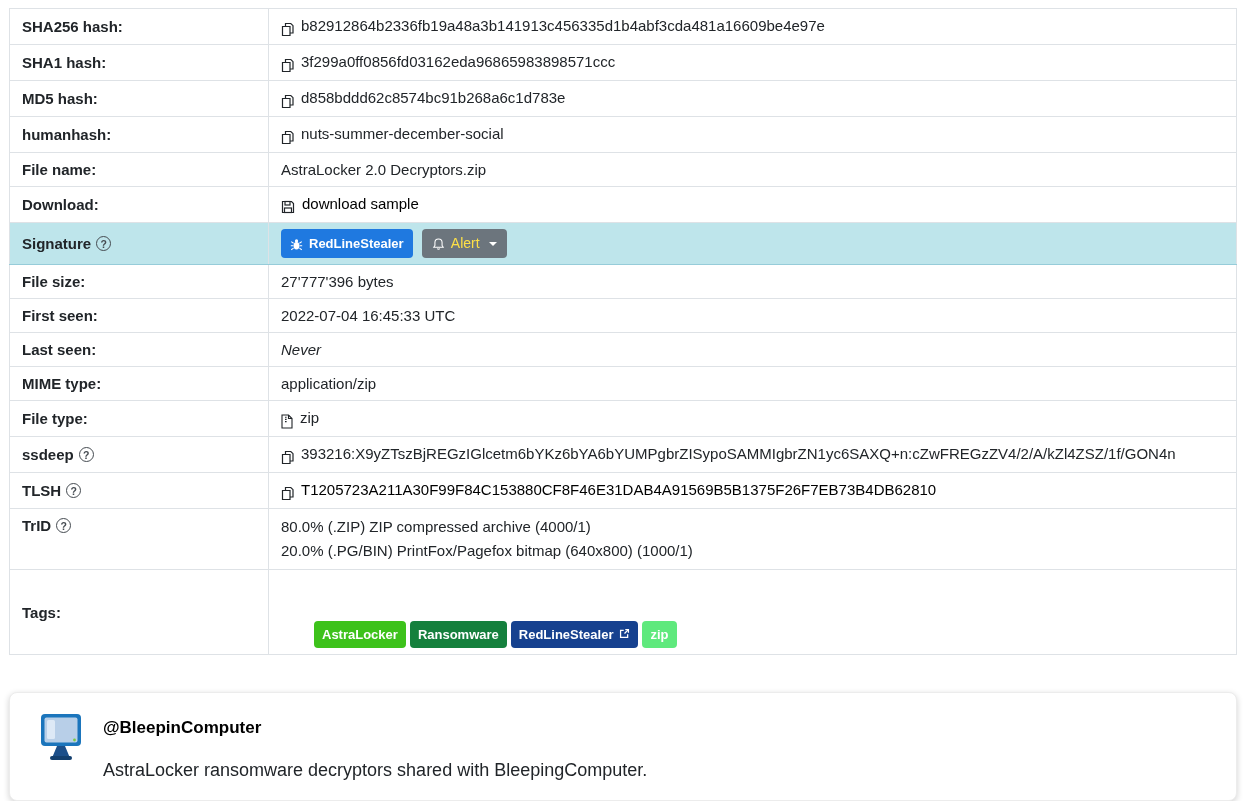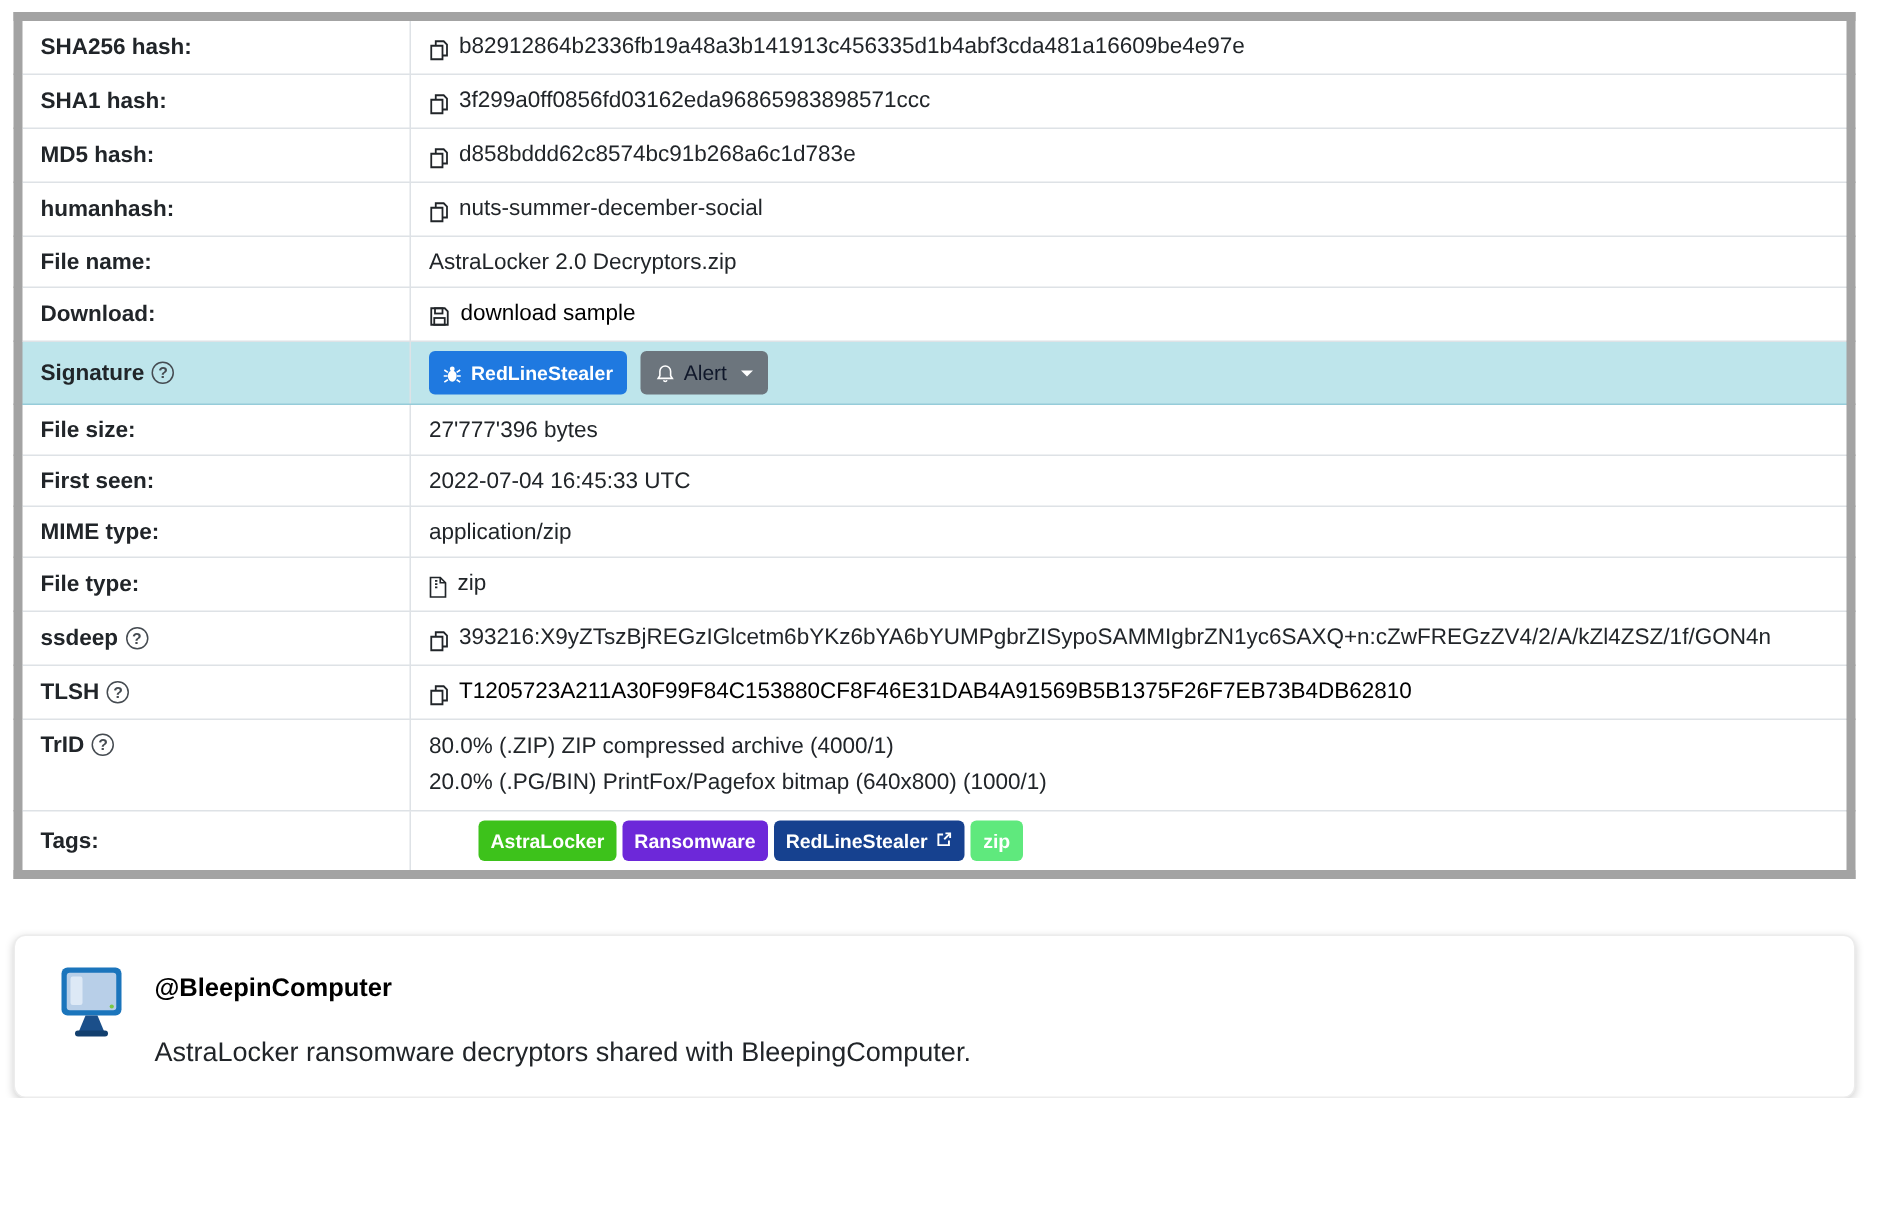--- a/index.html
+++ b/index.html
@@ -1,35 +1,35 @@
 <!DOCTYPE html>
 <html><head>
 <meta charset="utf-8">
 <style>
   html,body { margin:0; padding:0; background:#fff; font-family:"Liberation Sans","DejaVu Sans",sans-serif; color:#212529; }
   .container { width:1237px; padding:8px 0 0 9px; box-sizing:border-box; }
 
-  table.sample { border-collapse:collapse; width:1228px; border:6px solid #a3a3a3; table-layout:fixed; }
+  table.sample { border-collapse:collapse; width:1228px; border:1px solid #a3a3a3; table-layout:fixed; }
   td { border:1px solid #dee2e6; padding:6px 12px; font-size:15px; line-height:21px; vertical-align:middle; }
   td.lbl { font-weight:700; width:234px; }
   tr.highlight td { border-bottom:1px solid #96ccd9; border-top:1px solid #d4dde0; }
 
   .icon { display:inline-block; vertical-align:-2px; margin-right:7px; }
   .icon svg { display:inline-block; vertical-align:middle; }
   a { color:#000000; text-decoration:none; cursor:pointer; }
   .italic { font-style:italic; }
 
   .help { display:inline-block; width:15px; height:15px; border:1.5px solid #454b51; color:#454b51;
           border-radius:50%; font-size:10.5px; font-weight:700; line-height:14px; text-align:center;
           margin-left:5px; vertical-align:1px; box-sizing:border-box; cursor:pointer; }
   .help::after { content:"?"; }
 
   .badge-primary { color:#fff; font-weight:700; font-size:13px; padding:4px 9px; border-radius:4px;
                    display:inline-flex; align-items:center; gap:6px; cursor:pointer; }
-  .badge-secondary { color:#0f172a; font-weight:400; font-size:14px; padding:4px 10px; border-radius:4px;
+  .badge-secondary { color:#fde047; font-weight:400; font-size:14px; padding:4px 10px; border-radius:4px;
                      display:inline-flex; align-items:center; gap:6px; margin-left:5px; cursor:pointer; }
   .caret { width:0; height:0; border-left:4px solid transparent; border-right:4px solid transparent;
            border-top:4px solid #fff; display:inline-block; margin-left:3px; }
 
   .tag { color:#fff; font-weight:700; font-size:13px; padding:3px 8px; border-radius:4px; margin-right:4px;
          display:inline-flex; align-items:center; gap:6px; cursor:pointer; }
 
   .trid-line { line-height:24px; }
 
   .card { margin-top:37px; width:1228px; box-sizing:border-box; border:1px solid #ececec; border-radius:8px;
@@ -132,20 +132,24 @@
     <tr>
       <td class="lbl"><span>File size:</span></td>
       <td><span>27'777'396 bytes</span></td>
     </tr>
 
     <tr>
       <td class="lbl"><span>First seen:</span></td>
       <td><span>2022-07-04 16:45:33 UTC</span></td>
     </tr>
 
+    <tr>
+      <td class="lbl"><span>Last seen:</span></td>
+      <td><span class="italic">Never</span></td>
+    </tr>
 
     <tr>
       <td class="lbl"><span>MIME type:</span></td>
       <td><span>application/zip</span></td>
     </tr>
 
     <tr>
       <td class="lbl"><span>File type:</span></td>
       <td>
         <span class="icon"><svg width="12" height="15" viewBox="0 0 12 15" fill="none" stroke="#212529" stroke-width="1.1">
@@ -183,21 +187,21 @@
         <div class="trid-line">20.0% (.PG/BIN) PrintFox/Pagefox bitmap (640x800) (1000/1)</div>
       </td>
     </tr>
 
 
     <tr>
       <td class="lbl"><span>Tags:</span></td>
       <td>
         <span class="tag" style="background-color: rgb(61, 194, 27); margin-left: 33px;">
               <span>AstraLocker</span>
-            </span><span class="tag" style="background-color: #6d28d9;">
+            </span><span class="tag" style="background-color: #15803d; margin-top: 45px;">
               <span>Ransomware</span>
             </span><span class="tag" style="background-color: rgb(22, 65, 143);">
               <span>RedLineStealer</span>
               <span><svg width="11" height="11" viewBox="0 0 14 14" fill="none" stroke="#fff" stroke-width="1.6">
                   <path d="M6 3H2v9h9V8"></path>
                   <path d="M8 2h4v4"></path>
                   <path d="M12 2L7 7"></path>
                 </svg></span>
             </span><span class="tag" style="background-color: rgb(95, 233, 125);">
               <span>zip</span>

